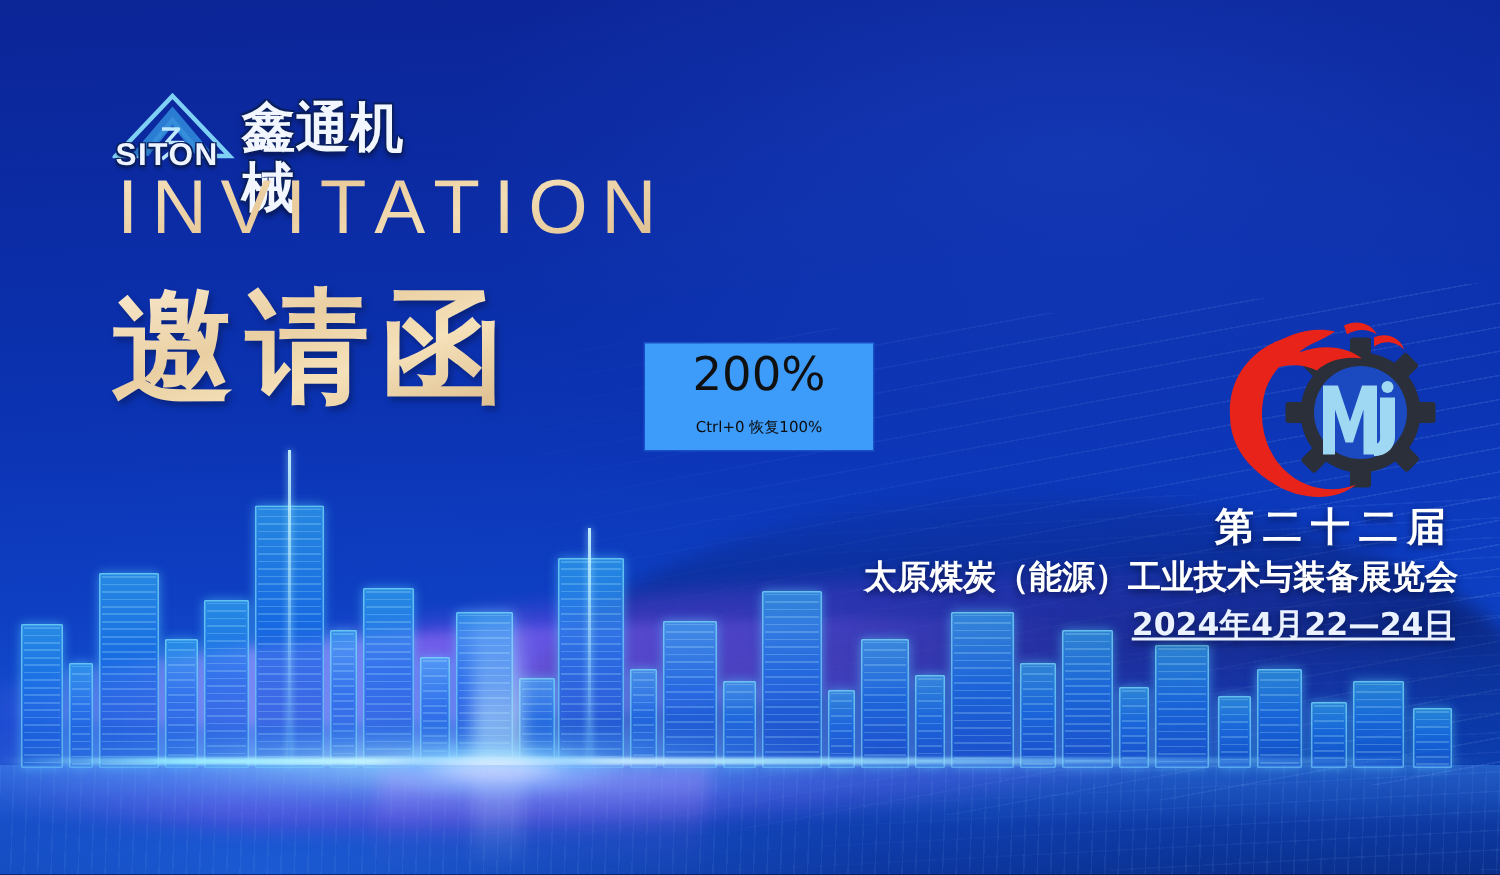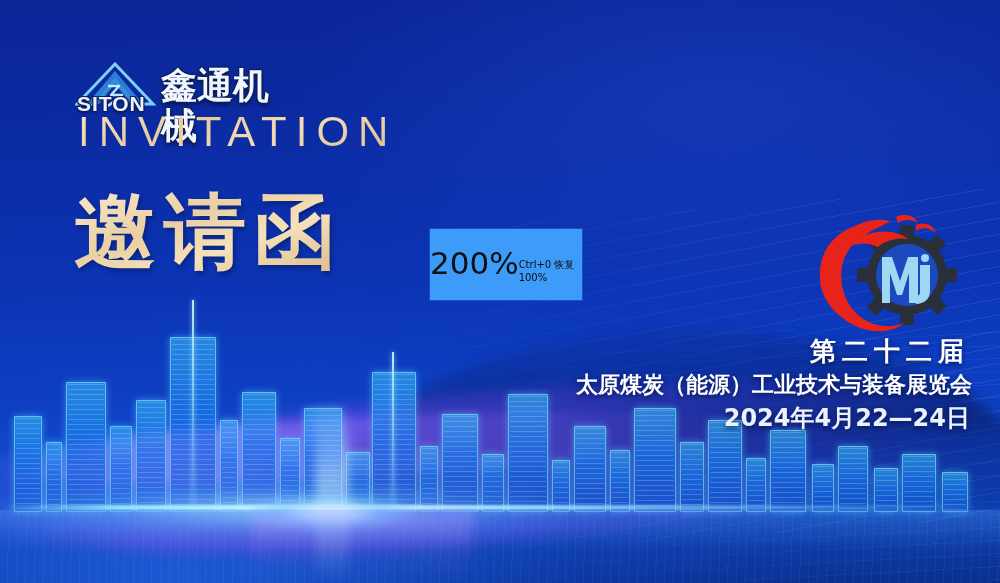--- a/index.html
+++ b/index.html
@@ -120,21 +120,21 @@
   .logo-cn{
     position:absolute;left:86px;top:4px;font-size:36px;font-weight:bold;
     color:#f2f7ff;letter-spacing:0px;line-height:40px;
     font-family:"DejaVu Sans","Liberation Sans",sans-serif;
     text-shadow:-1px -1px 0 #0a1f5e,1px -1px 0 #0a1f5e,-1px 1px 0 #0a1f5e,1px 1px 0 #0a1f5e, 0 3px 4px rgba(0,0,0,.55);
   }
 
   
   .invitation{
     position:absolute;left:78px;top:108px;
-    font-size:42px;font-weight:500;letter-spacing:9px;
+    font-size:51px;font-weight:500;letter-spacing:9px;
     color:#efd9ad;
     background:linear-gradient(160deg,#f7e6c4 0%,#e9cb9c 35%,#f3ddb4 60%,#dcbc8a 100%);
     -webkit-background-clip:text;background-clip:text;-webkit-text-fill-color:transparent;
     font-family:"Liberation Sans",sans-serif;
     text-shadow:none;
   }
   .yaoqing{
     position:absolute;left:74px;top:186px;
     font-size:82px;font-weight:bold;letter-spacing:8px;line-height:92px;
     background:linear-gradient(160deg,#f9ead0 0%,#eacfa2 38%,#f5e1ba 62%,#d9b887 100%);
@@ -152,37 +152,38 @@
   .line-22{
     top:334px;font-size:26px;font-weight:bold;letter-spacing:6px;
     text-shadow:0 2px 5px rgba(4,14,60,.75);
   }
   .line-expo{
     top:370px;font-size:22px;font-weight:bold;letter-spacing:0px;right:28px;
     text-shadow:0 2px 5px rgba(4,14,60,.75);
     white-space:nowrap;
   }
   .line-date{
-    top:402px;font-size:24px;font-weight:bold;letter-spacing:0px;color:#eaf2ff;
+    top:402px;font-size:21px;font-weight:bold;letter-spacing:0px;color:#eaf2ff;
     text-shadow:0 2px 5px rgba(4,14,60,.7);
+    text-decoration:underline;
   }
   .line-booth{
     top:441px;font-size:42px;font-weight:bold;letter-spacing:2px;color:#ffffff;
     text-shadow:0 3px 7px rgba(4,14,60,.8);
   }
   .line-venue{
     top:490px;font-size:20px;font-weight:normal;letter-spacing:1px;color:#eef4ff;
     text-shadow:0 2px 5px rgba(4,14,60,.7);
   }
 
   
   .zoom-tip{
     position:absolute;left:430px;top:229px;width:152px;height:71px;
     background:#3d9bfa;
-    display:flex;align-items:center;justify-content:center;
+    display:flex;flex-direction:column;align-items:center;justify-content:center;
     box-shadow:0 0 0 1px rgba(40,110,220,.45);
   }
   .zoom-pct{
     font-size:31px;color:#101010;line-height:1;margin-top:-2px;
     font-family:"DejaVu Sans","Liberation Sans",sans-serif;font-weight:400;
   }
   .zoom-hint{
     font-size:10px;color:#0d0d0d;margin-top:12px;letter-spacing:0px;
     font-family:"DejaVu Sans","Liberation Sans",sans-serif;
   }

